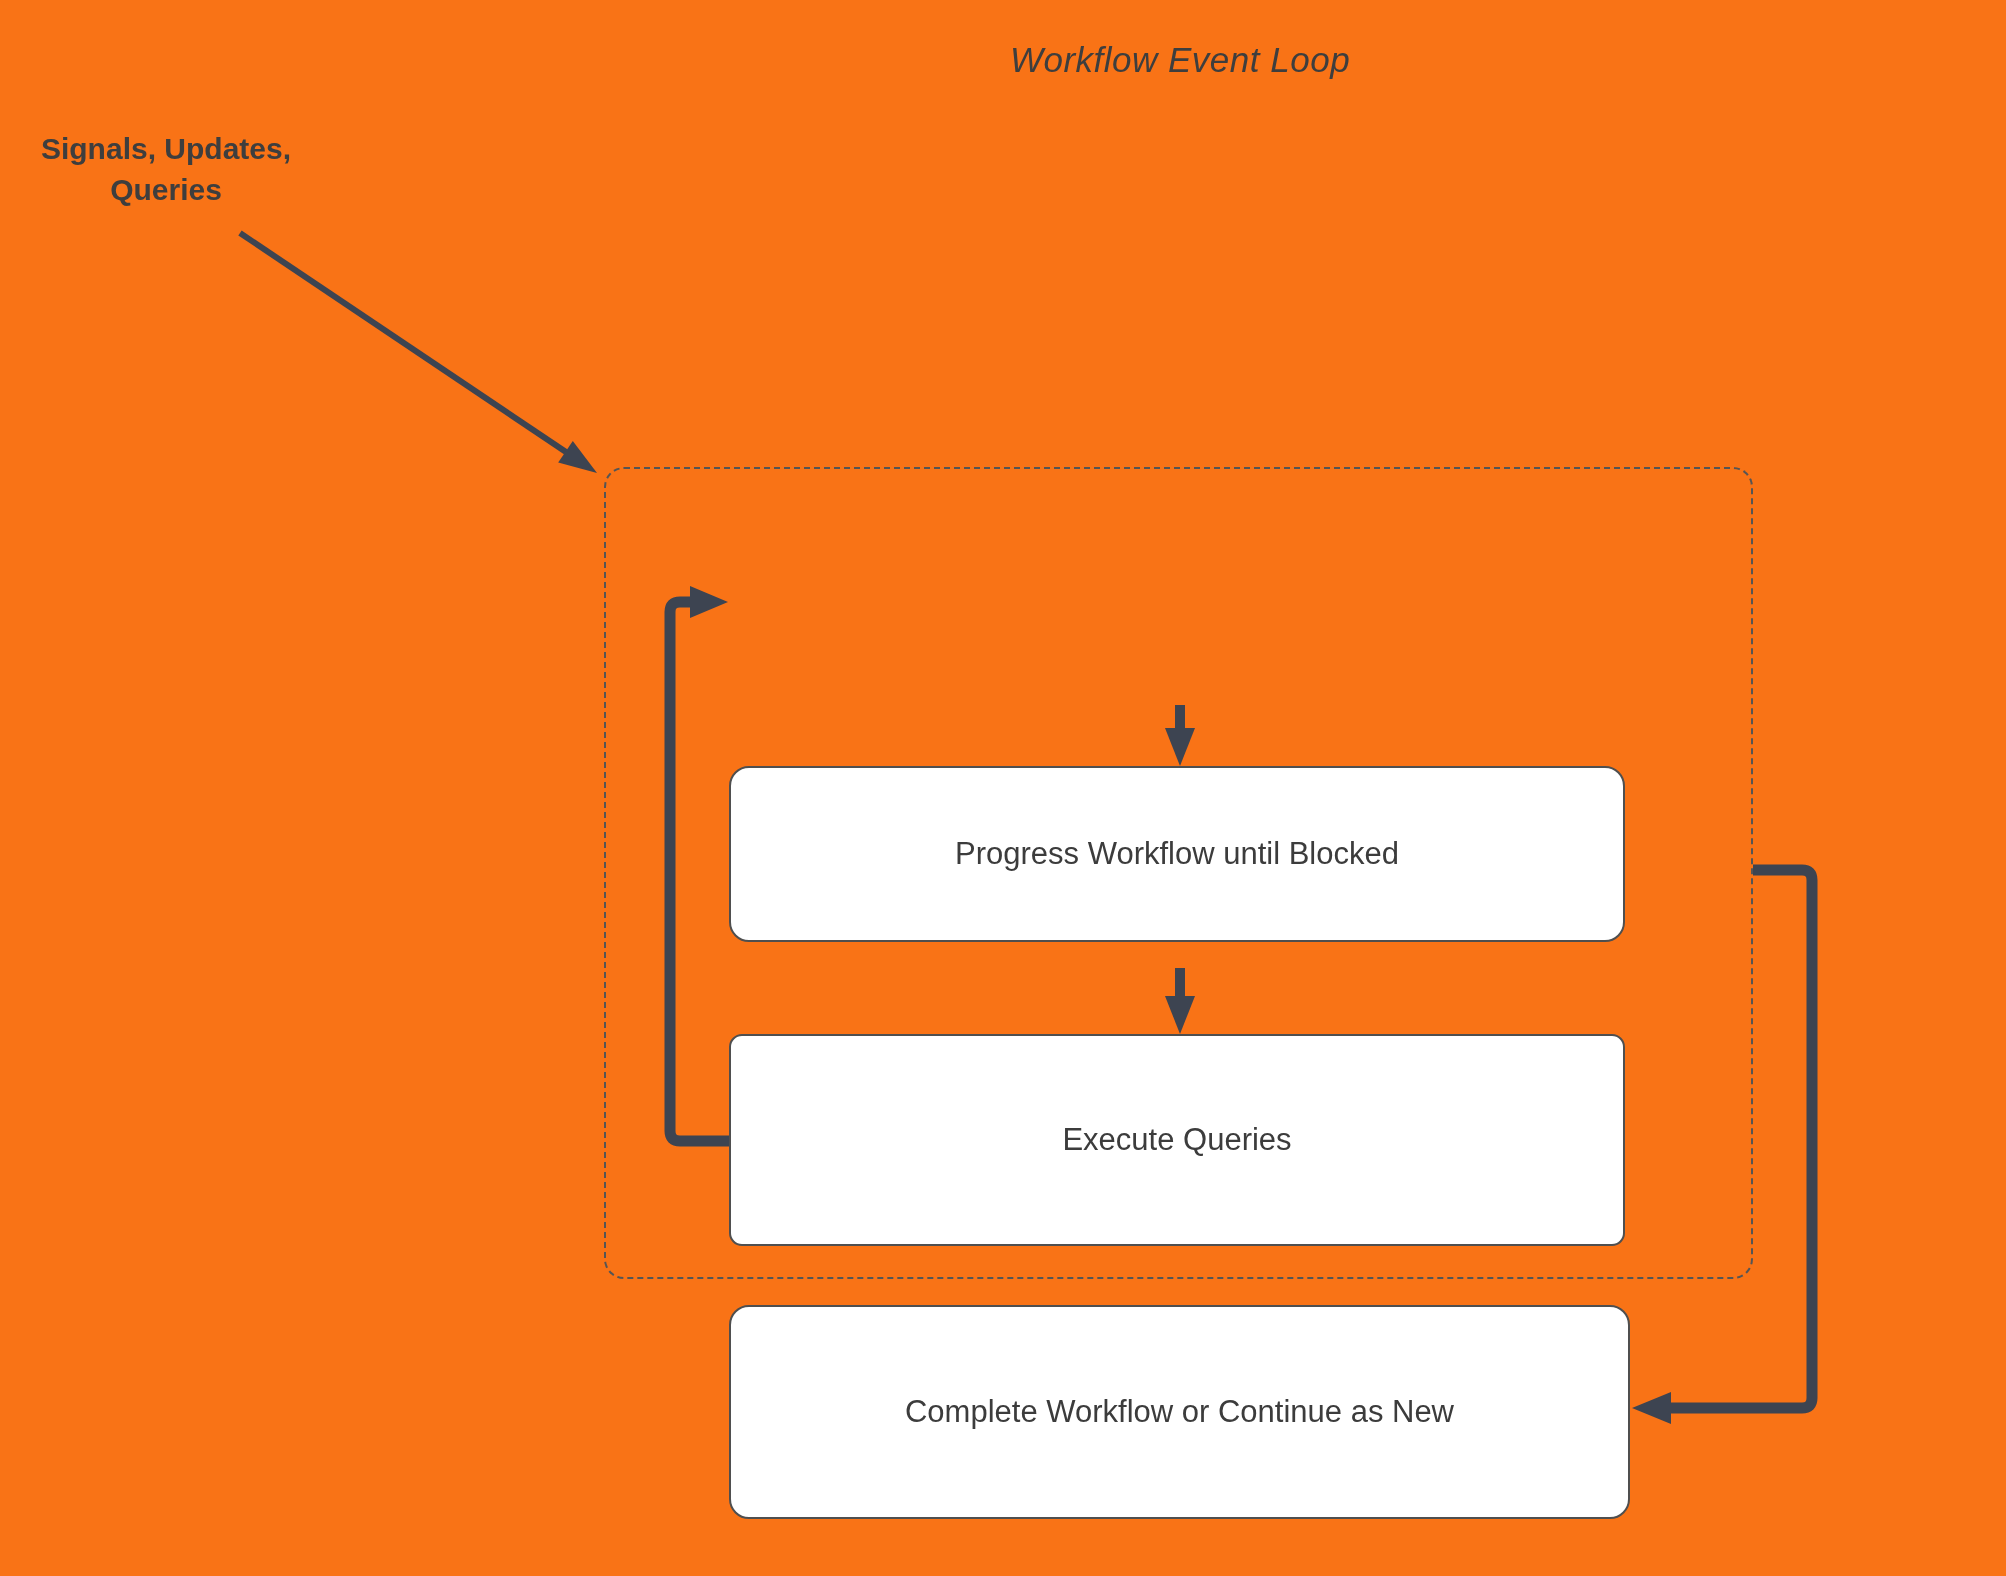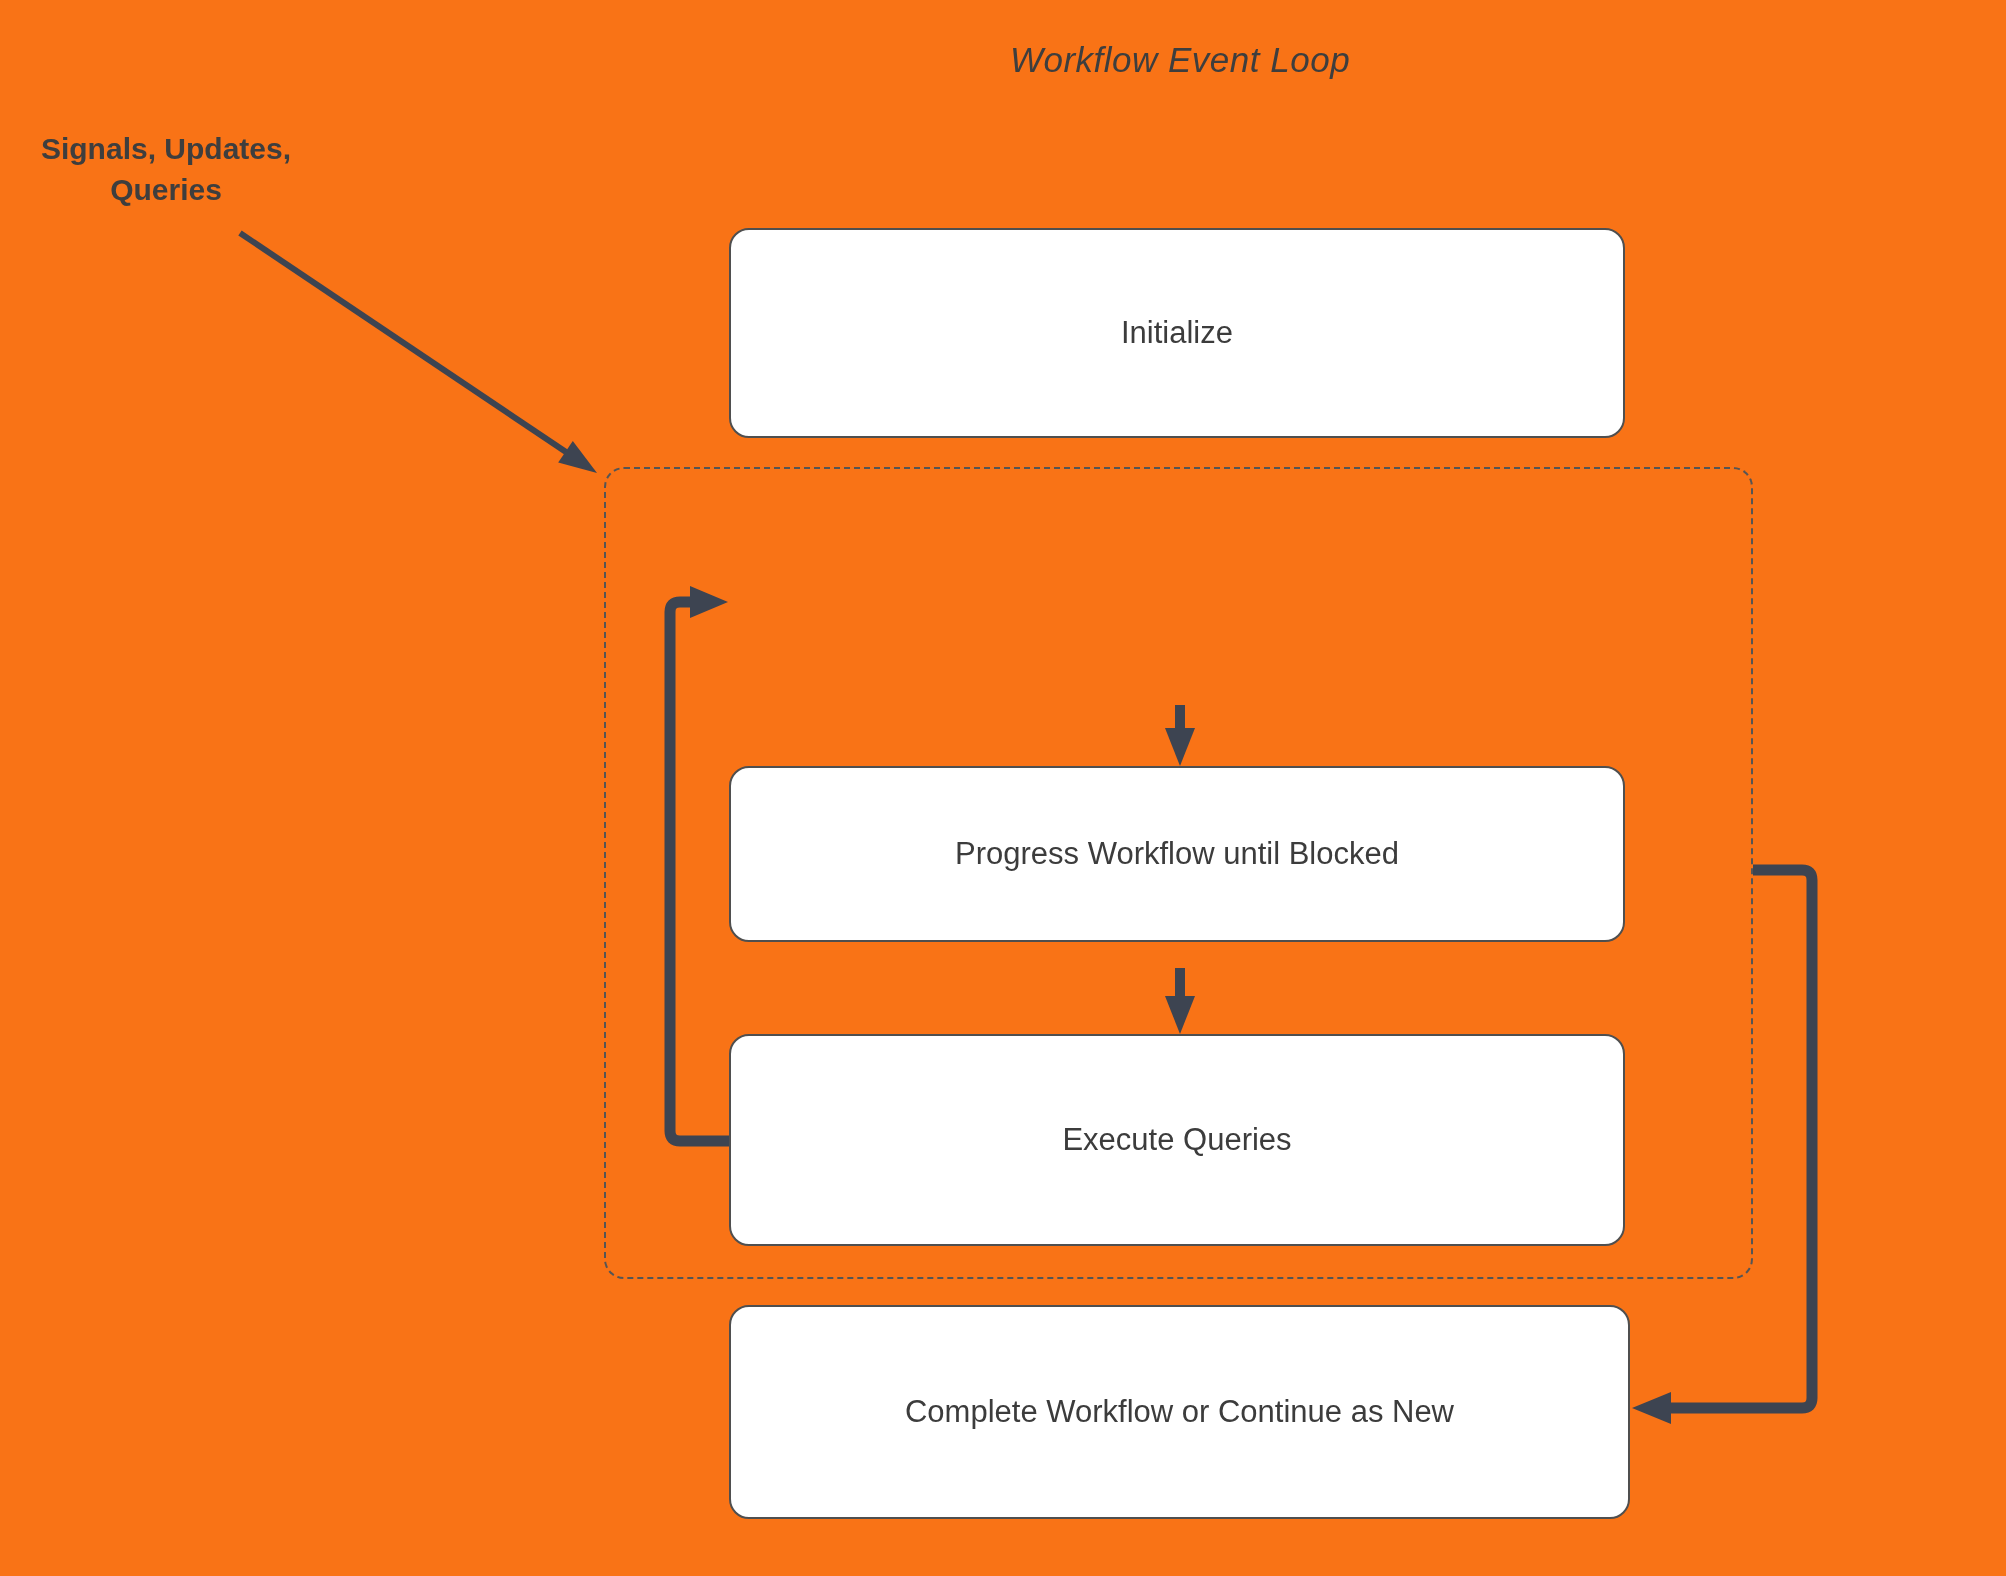--- a/index.html
+++ b/index.html
@@ -46,21 +46,21 @@
     display: flex;
     align-items: center;
     justify-content: center;
     text-align: center;
     font-size: 31px;
     color: #3c3c3c;
   }
   #node-initialize        { left: 729px; top: 228px;  width: 896px; height: 210px; }
   #node-progress-signals  { left: 729px; top: 496px;  width: 896px; height: 209px; }
   #node-progress-workflow { left: 729px; top: 766px;  width: 896px; height: 176px; }
-  #node-execute-queries   { left: 729px; top: 1034px; width: 896px; height: 212px; }
+  #node-execute-queries   { left: 729px; top: 1034px; width: 896px; height: 212px; border-radius: 13px; }
   #node-complete          { left: 729px; top: 1305px; width: 901px; height: 214px; }
   .loop-group {
     position: absolute;
     box-sizing: border-box;
     left: 604px;
     top: 467px;
     width: 1149px;
     height: 812px;
     border: 2px dashed #555555;
     border-radius: 20px;
@@ -82,23 +82,20 @@
 
   <div class="diagram-title">Workflow Event Loop</div>
 
   <div class="external-label">
     <span>Signals, Updates,</span><br>
     <span>Queries</span>
   </div>
 
   <div class="loop-group"></div>
 
-  <div class="node" id="node-initialize">
-    <span>Initialize</span>
-  </div>
 
 
   <div class="node" id="node-progress-workflow">
     <span>Progress Workflow until Blocked</span>
   </div>
 
   <div class="node" id="node-execute-queries">
     <span>Execute Queries</span>
   </div>
 

